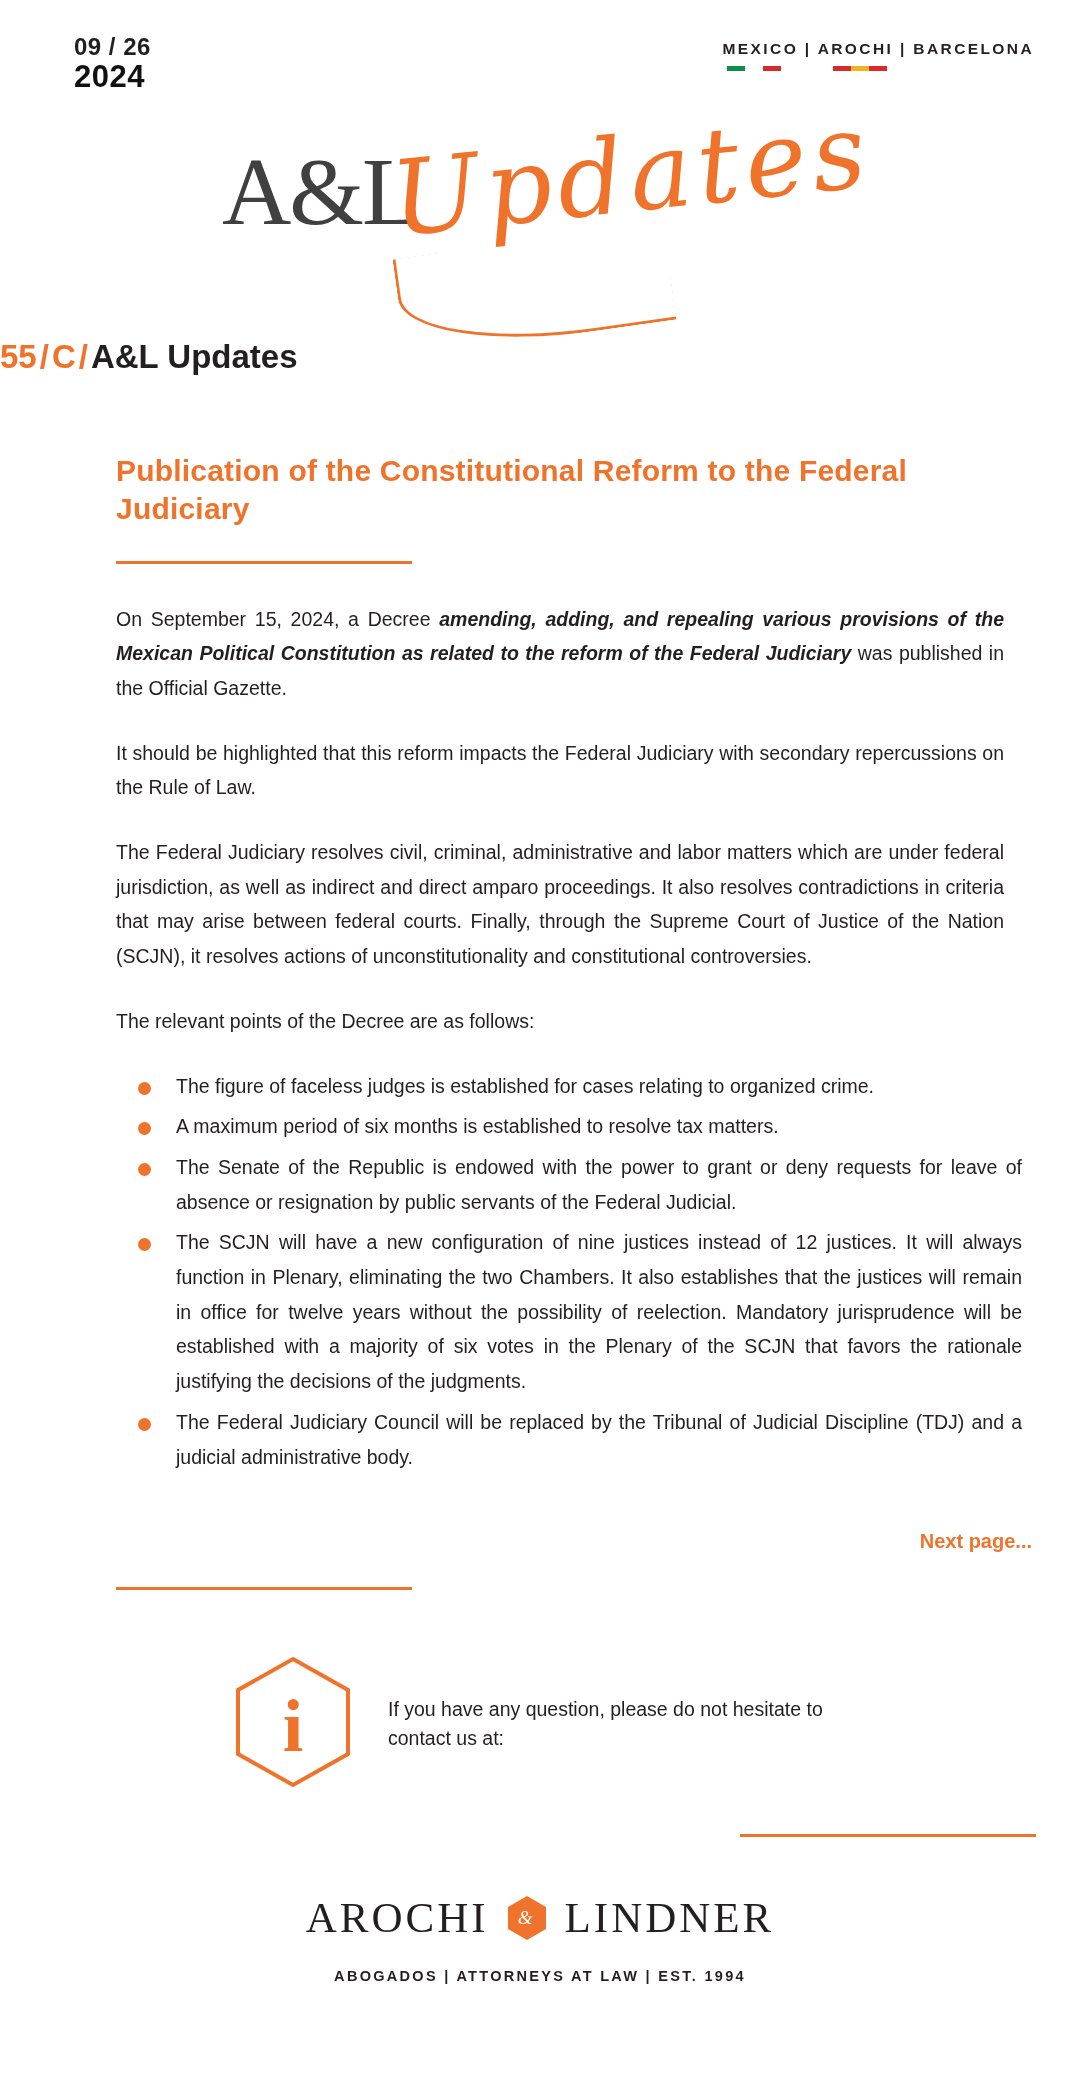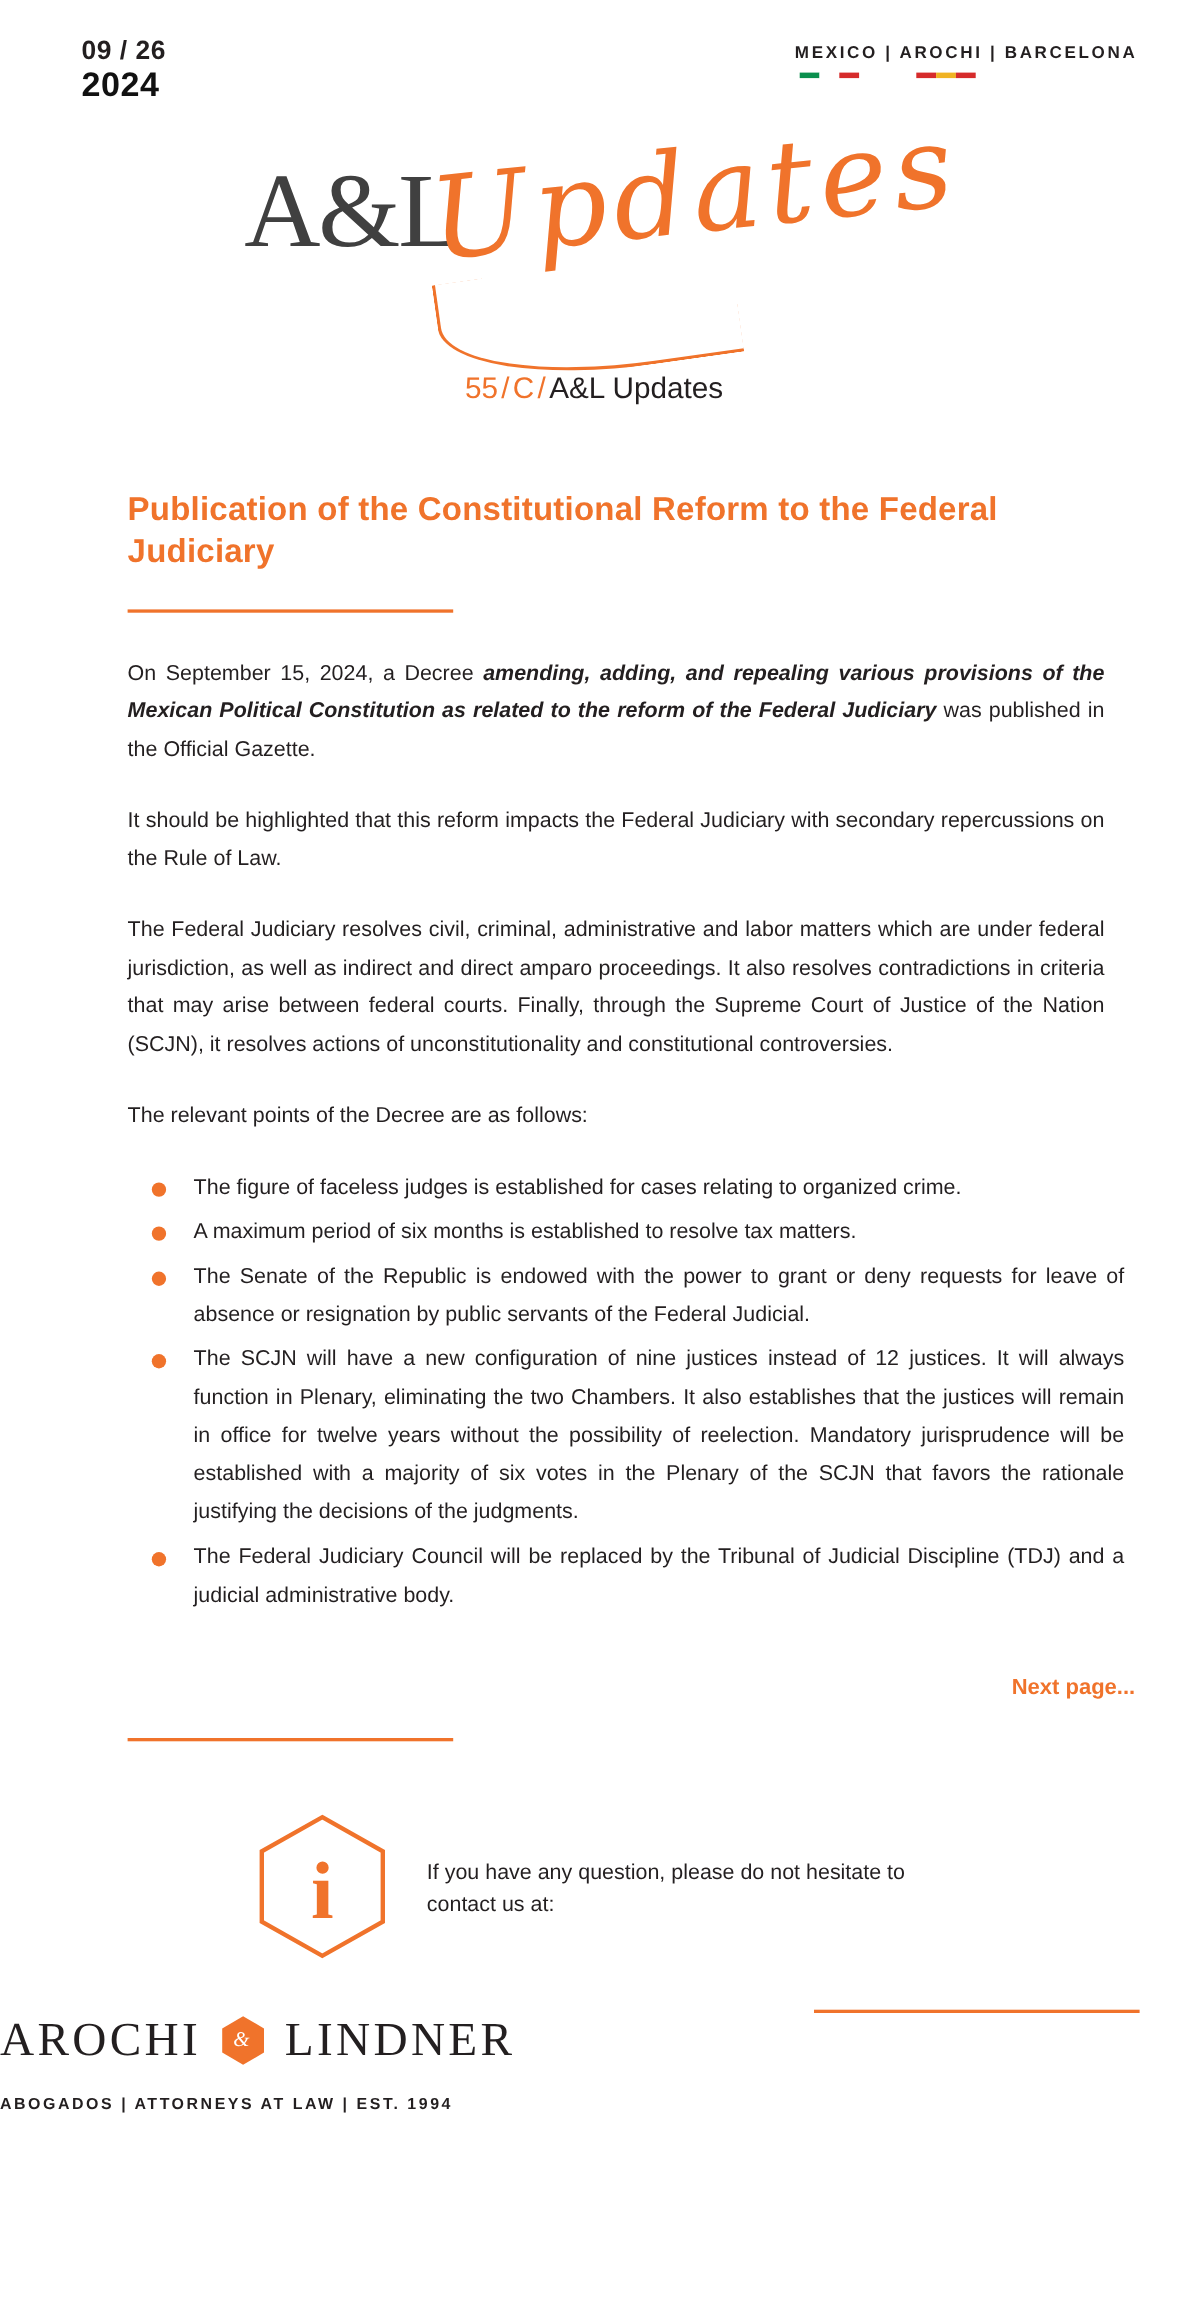--- a/index.html
+++ b/index.html
@@ -108,23 +108,23 @@
     height: 96px;
     border-bottom: 3px solid #f0732b;
     border-left: 3px solid #f0732b;
     border-bottom-left-radius: 70% 60%;
     transform: rotate(-8deg);
     pointer-events: none;
   }
 
   
   .issue-line {
-    text-align: center;
-    font-size: 27px;
-    font-weight: 400;
+    text-align: left;
+    font-size: 33px;
+    font-weight: 700;
     margin-top: 18px;
     color: #231f20;
   }
   .issue-line .num { color: #f0732b; }
   .issue-line .sep { color: #f0732b; padding: 0 3px; }
 
   
   .content {
     padding: 0 44px 0 116px;
     margin-top: 76px;
@@ -227,20 +227,22 @@
   }
   .rule-right {
     width: 296px;
     height: 3px;
     background: #f0732b;
     margin: 46px 44px 0 auto;
   }
 
   
   .footer {
+    margin-top: 56px;
+    text-align: center;
     padding-bottom: 40px;
   }
   .brand {
     display: inline-flex;
     align-items: center;
     gap: 18px;
     font-family: "Liberation Serif", serif;
     font-size: 43px;
     letter-spacing: 3px;
     color: #231f20;

